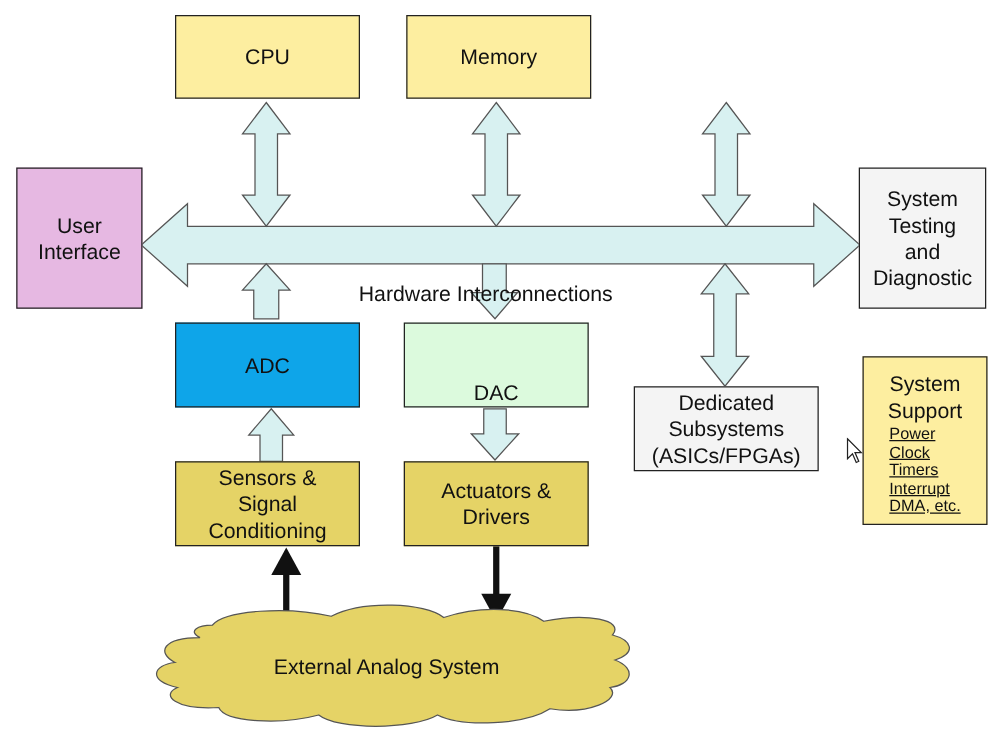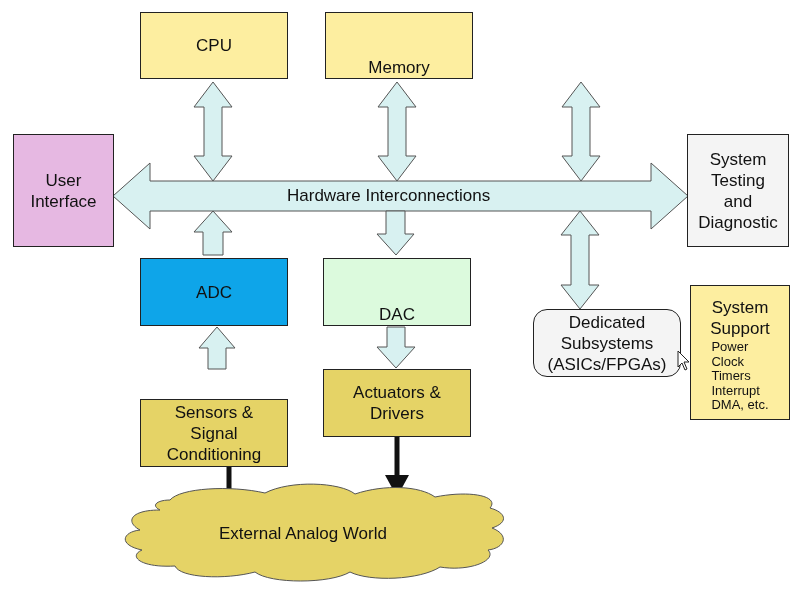--- a/index.html
+++ b/index.html
@@ -9,22 +9,22 @@
   .box { position:absolute; box-sizing:border-box; border:1.2px solid #222;
          display:flex; align-items:center; justify-content:center; flex-direction:column;
          text-align:center; font-size:17px; line-height:21px; }
   .box span { display:block; }
   .yellow { background:#fdeea0; }
   .pink { background:#e6b8e2; }
   .grey { background:#f4f4f4; }
   .lime { background:#0ea5e9; }
   .mint { background:#dcfadd;justify-content:flex-end; }
   .gold { background:#e5d366; }
-  .bus-label { position:absolute; font-size:17px; }
-  .support-items { font-size:13px; line-height:14.5px; text-align:left; margin-top:1px; }
+  .bus-label { position:absolute; font-size:17px;margin-top:40px; }
+  .support-items { font-size:13px; line-height:14.5px; text-align:left; margin-top:1px;text-decoration:underline; }
   .cloud-label { position:absolute; font-size:17px; }
   .cursor { position:absolute; }
 </style>
 </head>
 <body>
 
 <div id="stage">
   <svg width="798" height="592" style="position:absolute;left:0;top:0">
 
     <polygon points="113,196 150,163 150,181 651,181 651,163 688,196 651,229 651,211 150,211 150,229" fill="#d8f1f1" stroke="#555" stroke-width="1"></polygon>
@@ -64,21 +64,21 @@
          C225,580 180,578 175,566
          C140,568 128,556 142,550
          C118,545 122,532 140,530
          C125,522 130,510 160,510
          C150,505 158,500 170,500 Z" fill="#e5d366" stroke="#555" stroke-width="1"></path>
   </svg>
 
   <div class="box yellow" style="left:140px;top:12px;width:148px;height:67px;">
     <span>CPU</span>
   </div>
-  <div class="box yellow" style="left:325px;top:12px;width:148px;height:67px;justify-content:flex-end;">
+  <div class="box yellow" style="left:325px;top:12px;width:148px;height:67px;">
     <span>Memory</span>
   </div>
   <div class="box pink" style="left:13px;top:134px;width:101px;height:113px;">
     <span>User</span>
     <span>Interface</span>
   </div>
   <div class="box grey" style="left:687px;top:134px;width:102px;height:113px;">
     <span>System</span>
     <span>Testing</span>
     <span>and</span>
@@ -86,46 +86,46 @@
   </div>
 
   <div class="bus-label" style="left:287px;top:186px;">Hardware Interconnections</div>
 
   <div class="box lime" style="left:140px;top:258px;width:148px;height:68px;">
     <span>ADC</span>
   </div>
   <div class="box mint" style="left:323px;top:258px;width:148px;height:68px;">
     <span>DAC</span>
   </div>
-  <div class="box grey" style="left:533px;top:309px;width:148px;height:68px;border-radius:14px;">
+  <div class="box grey" style="left:507px;top:309px;width:148px;height:68px;">
     <span>Dedicated</span>
     <span>Subsystems</span>
     <span>(ASICs/FPGAs)</span>
   </div>
 
   <div class="box yellow" style="left:690px;top:285px;width:100px;height:135px;justify-content:flex-start;padding-top:11px;">
     <span>System</span>
     <span>Support</span>
     <div class="support-items">
       <span>Power</span>
       <span>Clock</span>
       <span>Timers</span>
       <span>Interrupt</span>
       <span>DMA, etc.</span>
     </div>
   </div>
 
-  <div class="box gold" style="left:140px;top:369px;width:148px;height:68px;margin-top:30px;">
+  <div class="box gold" style="left:140px;top:369px;width:148px;height:68px;">
     <span>Sensors &amp;</span>
     <span>Signal</span>
     <span>Conditioning</span>
   </div>
   <div class="box gold" style="left:323px;top:369px;width:148px;height:68px;">
     <span>Actuators &amp;</span>
     <span>Drivers</span>
   </div>
 
-  <div class="cloud-label" style="left:219px;top:524px;">External Analog World</div>
+  <div class="cloud-label" style="left:219px;top:524px;">External Analog System</div>
 
   <svg class="cursor" style="left:677px;top:350px;" width="14" height="22" viewBox="0 0 14 22">
     <path d="M1,1 L1,17 L5,13 L8,20 L10,19 L7,12 L12,12 Z" fill="#fff" stroke="#222" stroke-width="1"></path>
   </svg>
 </div>
 
 </body></html>

